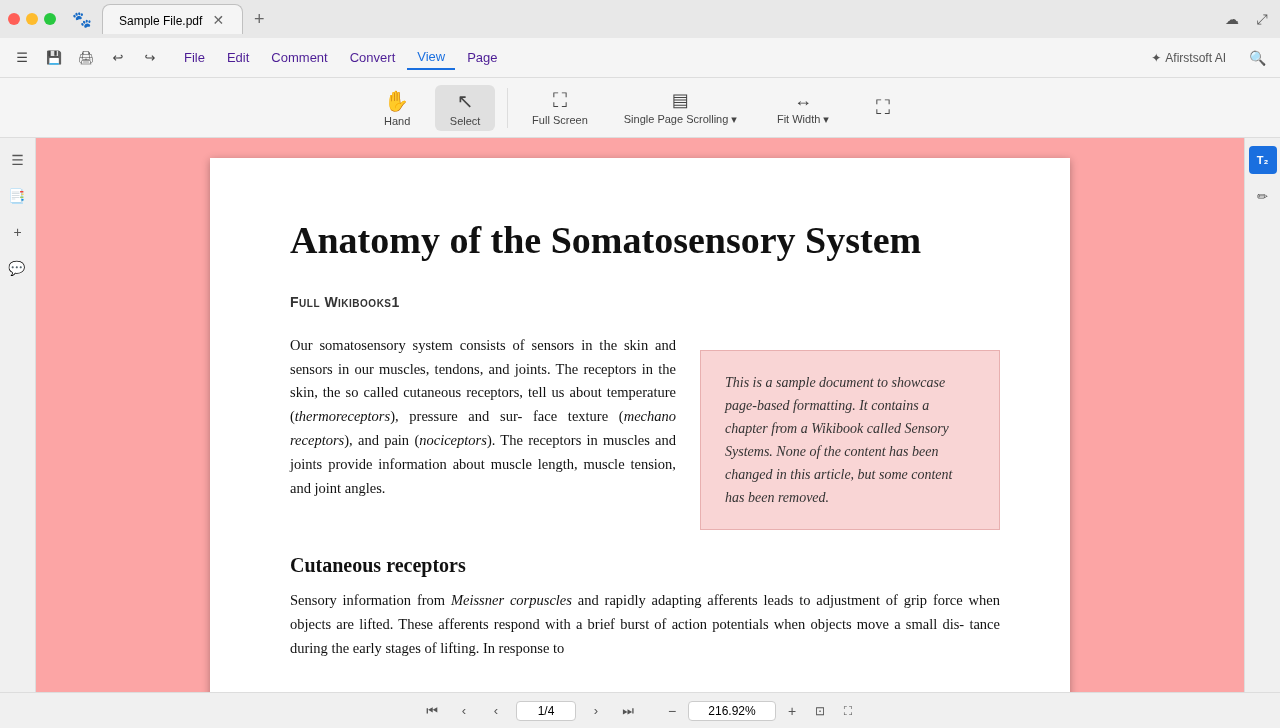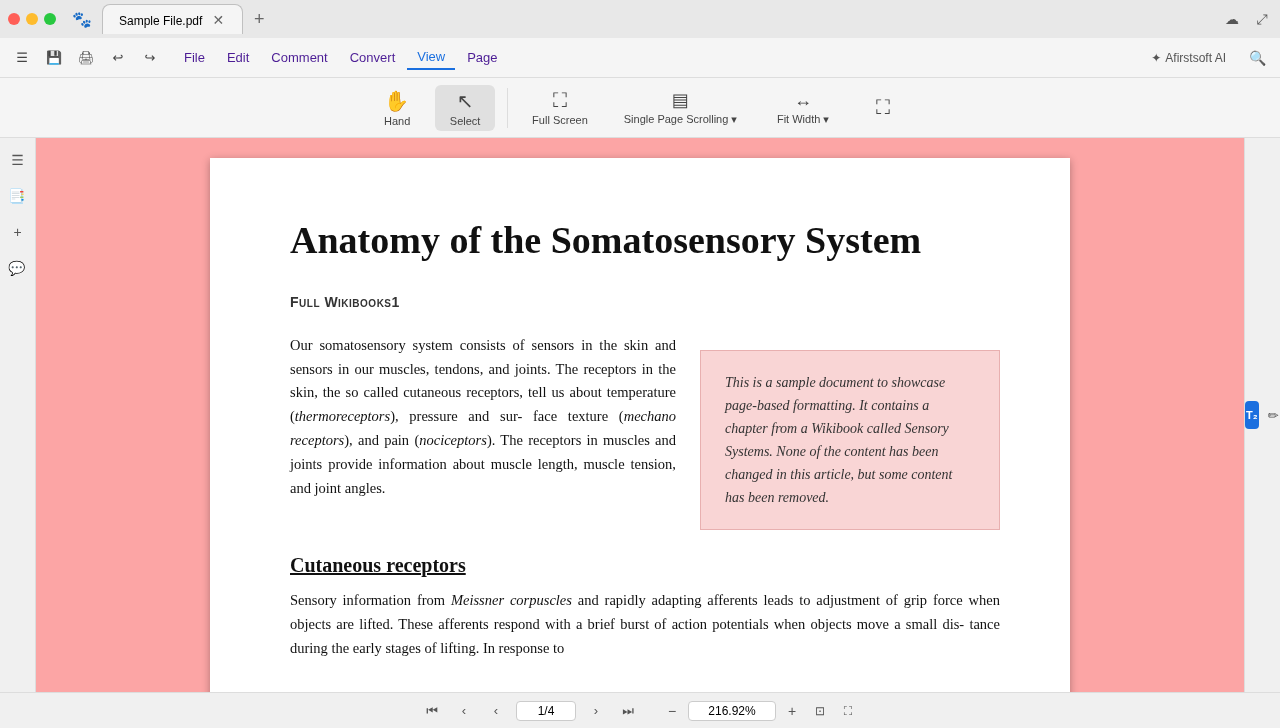--- a/index.html
+++ b/index.html
@@ -232,38 +232,37 @@
       font-family: Georgia, serif;
       font-style: italic;
       margin-top: 16px;
     }
     .pdf-section-title {
       font-size: 20px;
       font-weight: 600;
       color: #111;
       margin-bottom: 12px;
       font-family: Georgia, serif;
-      text-decoration: underline;
     }
     .pdf-text-body {
       font-size: 14.5px;
       color: #111;
       line-height: 1.65;
       text-align: justify;
       font-family: Georgia, serif;
     }
     .pdf-text-body em { font-style: italic; }
 
     
     .right-sidebar {
       width: 36px;
       background: #f0f0f0;
       border-left: 1px solid #ddd;
       display: flex;
-      flex-direction: row;
+      flex-direction: column;
       align-items: center;
       padding: 8px 0;
       gap: 8px;
     }
     .right-tool {
       width: 28px; height: 28px;
       display: flex; align-items: center; justify-content: center;
       cursor: pointer; border-radius: 4px; font-size: 13px; color: #555;
     }
     .translate-badge {

